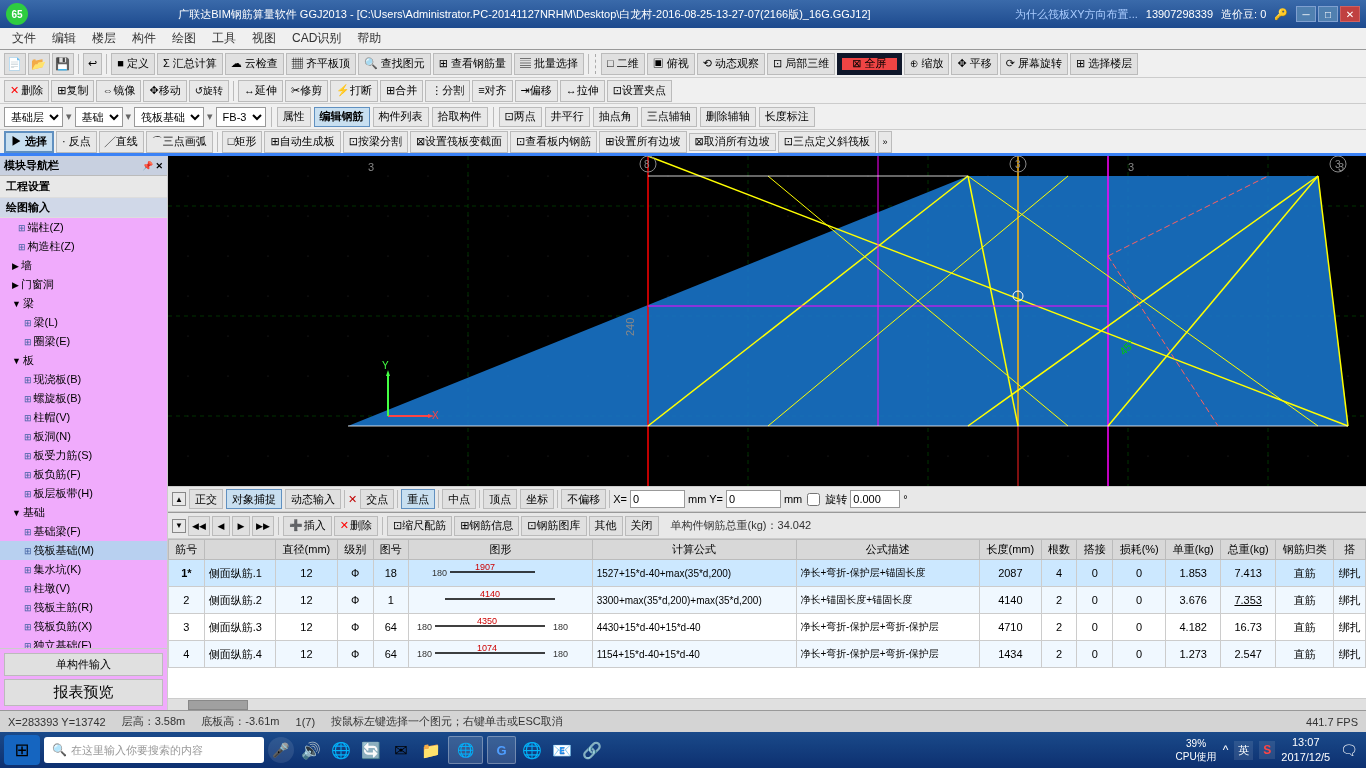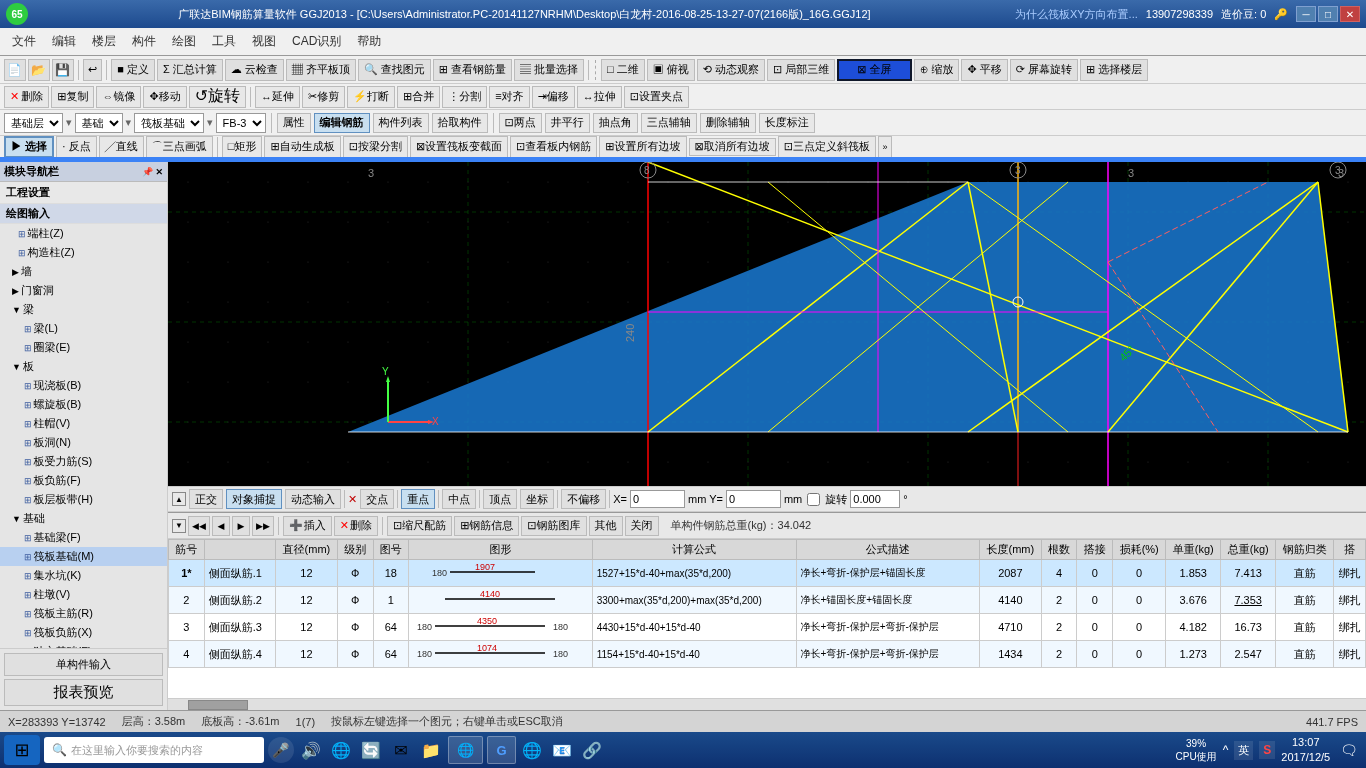--- a/index.html
+++ b/index.html
@@ -34,21 +34,21 @@
       <span>造价豆: 0</span>
       <span>🔑</span>
     </div>
     <div style="display:flex; gap:2px; margin-left:8px;">
       <div style="width:20px; height:16px; background:#5080b0; border:1px solid #80a0d0; color:white; display:flex; align-items:center; justify-content:center; font-size:10px; cursor:pointer;">─</div>
       <div style="width:20px; height:16px; background:#5080b0; border:1px solid #80a0d0; color:white; display:flex; align-items:center; justify-content:center; font-size:10px; cursor:pointer;">□</div>
       <div style="width:20px; height:16px; background:#c04040; border:1px solid #d06060; color:white; display:flex; align-items:center; justify-content:center; font-size:10px; cursor:pointer;">✕</div>
     </div>
   </div>
 
-  <div style="height:28px; background:#f0f0f0; border-bottom:1px solid #999; display:flex; align-items:center; padding:0 4px;">
+  <div style="height:22px; background:#f0f0f0; border-bottom:1px solid #999; display:flex; align-items:center; padding:0 4px;">
     <div style="padding:2px 8px; font-size:12px; cursor:pointer; color:#333;">文件</div>
     <div style="padding:2px 8px; font-size:12px; cursor:pointer; color:#333;">编辑</div>
     <div style="padding:2px 8px; font-size:12px; cursor:pointer; color:#333;">楼层</div>
     <div style="padding:2px 8px; font-size:12px; cursor:pointer; color:#333;">构件</div>
     <div style="padding:2px 8px; font-size:12px; cursor:pointer; color:#333;">绘图</div>
     <div style="padding:2px 8px; font-size:12px; cursor:pointer; color:#333;">工具</div>
     <div style="padding:2px 8px; font-size:12px; cursor:pointer; color:#333;">视图</div>
     <div style="padding:2px 8px; font-size:12px; cursor:pointer; color:#333;">CAD识别</div>
     <div style="padding:2px 8px; font-size:12px; cursor:pointer; color:#333;">帮助</div>
   </div>
@@ -66,33 +66,33 @@
     <div style="height:22px; padding:0 5px; background:#e0e0e0; border:1px solid #bbb; font-size:11px; cursor:pointer; display:flex; align-items:center;">▦ 齐平板顶</div>
     <div style="height:22px; padding:0 5px; background:#e0e0e0; border:1px solid #bbb; font-size:11px; cursor:pointer; display:flex; align-items:center;">🔍 查找图元</div>
     <div style="height:22px; padding:0 5px; background:#e0e0e0; border:1px solid #bbb; font-size:11px; cursor:pointer; display:flex; align-items:center;">⊞ 查看钢筋量</div>
     <div style="height:22px; padding:0 5px; background:#e0e0e0; border:1px solid #bbb; font-size:11px; cursor:pointer; display:flex; align-items:center;">▤ 批量选择</div>
     <div style="width:1px; height:20px; background:#bbb; margin:0 2px;"></div>
     <div style="width:2px; height:20px; border-left:1px dashed #aaa; margin:0 2px;"></div>
     <div style="height:22px; padding:0 5px; background:#e0e0e0; border:1px solid #bbb; font-size:11px; cursor:pointer; display:flex; align-items:center;">□ 二维</div>
     <div style="height:22px; padding:0 5px; background:#e0e0e0; border:1px solid #bbb; font-size:11px; cursor:pointer; display:flex; align-items:center;">▣ 俯视</div>
     <div style="height:22px; padding:0 5px; background:#e0e0e0; border:1px solid #bbb; font-size:11px; cursor:pointer; display:flex; align-items:center;">⟲ 动态观察</div>
     <div style="height:22px; padding:0 5px; background:#e0e0e0; border:1px solid #bbb; font-size:11px; cursor:pointer; display:flex; align-items:center;">⊡ 局部三维</div>
-    <div style="height:22px; padding:0 18px; background:#1d4ed8; border:2px solid #0f172a; font-size:11px; cursor:pointer; display:flex; align-items:center;">⊠ 全屏</div>
+    <div style="height:22px; padding:0 10px; background:#ef4444; border:5px solid #0f172a; font-size:11px; cursor:pointer; display:flex; align-items:center;">⊠ 全屏</div>
     <div style="height:22px; padding:0 5px; background:#e0e0e0; border:1px solid #bbb; font-size:11px; cursor:pointer; display:flex; align-items:center;">⊕ 缩放</div>
     <div style="height:22px; padding:0 5px; background:#e0e0e0; border:1px solid #bbb; font-size:11px; cursor:pointer; display:flex; align-items:center;">✥ 平移</div>
     <div style="height:22px; padding:0 5px; background:#e0e0e0; border:1px solid #bbb; font-size:11px; cursor:pointer; display:flex; align-items:center;">⟳ 屏幕旋转</div>
     <div style="height:22px; padding:0 5px; background:#e0e0e0; border:1px solid #bbb; font-size:11px; cursor:pointer; display:flex; align-items:center;">⊞ 选择楼层</div>
   </div>
 
   <div style="height:26px; background:#f0f0f0; border-bottom:1px solid #ccc; display:flex; align-items:center; padding:0 4px; gap:2px; overflow:hidden;">
     <div style="height:22px; padding:0 5px; background:#e8e8e8; border:1px solid #bbb; font-size:11px; cursor:pointer; display:flex; align-items:center; gap:2px;"><span style="color:red;">✕</span>删除</div>
     <div style="height:22px; padding:0 5px; background:#e8e8e8; border:1px solid #bbb; font-size:11px; cursor:pointer; display:flex; align-items:center; gap:2px;">⊞复制</div>
     <div style="height:22px; padding:0 5px; background:#e8e8e8; border:1px solid #bbb; font-size:11px; cursor:pointer; display:flex; align-items:center; gap:2px;">⇔镜像</div>
     <div style="height:22px; padding:0 5px; background:#e8e8e8; border:1px solid #bbb; font-size:11px; cursor:pointer; display:flex; align-items:center; gap:2px;">✥移动</div>
-    <div style="height:22px; padding:0 5px; background:#e8e8e8; border:1px solid #bbb; font-size:16px; cursor:pointer; display:flex; align-items:center; gap:2px;">↺旋转</div>
+    <div style="height:22px; padding:0 5px; background:#e8e8e8; border:1px solid #bbb; font-size:10px; cursor:pointer; display:flex; align-items:center; gap:2px;">↺旋转</div>
     <div style="width:1px; height:20px; background:#bbb; margin:0 2px;"></div>
     <div style="height:22px; padding:0 5px; background:#e8e8e8; border:1px solid #bbb; font-size:11px; cursor:pointer; display:flex; align-items:center;">↔延伸</div>
     <div style="height:22px; padding:0 5px; background:#e8e8e8; border:1px solid #bbb; font-size:11px; cursor:pointer; display:flex; align-items:center;">✂修剪</div>
     <div style="height:22px; padding:0 5px; background:#e8e8e8; border:1px solid #bbb; font-size:11px; cursor:pointer; display:flex; align-items:center;">⚡打断</div>
     <div style="height:22px; padding:0 5px; background:#e8e8e8; border:1px solid #bbb; font-size:11px; cursor:pointer; display:flex; align-items:center;">⊞合并</div>
     <div style="height:22px; padding:0 5px; background:#e8e8e8; border:1px solid #bbb; font-size:11px; cursor:pointer; display:flex; align-items:center;">⋮分割</div>
     <div style="height:22px; padding:0 5px; background:#e8e8e8; border:1px solid #bbb; font-size:11px; cursor:pointer; display:flex; align-items:center;">≡对齐</div>
     <div style="height:22px; padding:0 5px; background:#e8e8e8; border:1px solid #bbb; font-size:11px; cursor:pointer; display:flex; align-items:center;">⇥偏移</div>
     <div style="height:22px; padding:0 5px; background:#e8e8e8; border:1px solid #bbb; font-size:11px; cursor:pointer; display:flex; align-items:center;">↔拉伸</div>
     <div style="height:22px; padding:0 5px; background:#e8e8e8; border:1px solid #bbb; font-size:11px; cursor:pointer; display:flex; align-items:center;">⊡设置夹点</div>
@@ -113,40 +113,40 @@
     <div style="height:20px; padding:0 5px; background:#e8e8e8; border:1px solid #bbb; font-size:11px; cursor:pointer; display:flex; align-items:center;">拾取构件</div>
     <div style="width:1px; height:20px; background:#bbb; margin:0 2px;"></div>
     <div style="height:20px; padding:0 5px; background:#e8e8e8; border:1px solid #bbb; font-size:11px; cursor:pointer; display:flex; align-items:center;">⊡两点</div>
     <div style="height:20px; padding:0 5px; background:#e8e8e8; border:1px solid #bbb; font-size:11px; cursor:pointer; display:flex; align-items:center;">井平行</div>
     <div style="height:20px; padding:0 5px; background:#e8e8e8; border:1px solid #bbb; font-size:11px; cursor:pointer; display:flex; align-items:center;">抽点角</div>
     <div style="height:20px; padding:0 5px; background:#e8e8e8; border:1px solid #bbb; font-size:11px; cursor:pointer; display:flex; align-items:center;">三点辅轴</div>
     <div style="height:20px; padding:0 5px; background:#e8e8e8; border:1px solid #bbb; font-size:11px; cursor:pointer; display:flex; align-items:center;">删除辅轴</div>
     <div style="height:20px; padding:0 5px; background:#e8e8e8; border:1px solid #bbb; font-size:11px; cursor:pointer; display:flex; align-items:center;">长度标注</div>
   </div>
 
-  <div style="height:26px; background:#f0f0f0; border-bottom:5px solid #3b82f6; display:flex; align-items:center; padding:0 4px; gap:2px; overflow:hidden; font-size:11px;">
+  <div style="height:26px; background:#f0f0f0; border-bottom:3px solid #3b82f6; display:flex; align-items:center; padding:0 4px; gap:2px; overflow:hidden; font-size:11px;">
     <div style="height:22px; padding:0 5px; background:#c8dff0; border:2px solid #6090c0; font-size:11px; cursor:pointer; display:flex; align-items:center; font-weight:bold;">▶ 选择</div>
     <div style="height:22px; padding:0 5px; background:#e8e8e8; border:1px solid #bbb; font-size:11px; cursor:pointer; display:flex; align-items:center;">· 反点</div>
     <div style="height:22px; padding:0 5px; background:#e8e8e8; border:1px solid #bbb; font-size:11px; cursor:pointer; display:flex; align-items:center;">╱直线</div>
     <div style="height:22px; padding:0 5px; background:#e8e8e8; border:1px solid #bbb; font-size:11px; cursor:pointer; display:flex; align-items:center;">⌒三点画弧</div>
     <div style="width:1px; height:20px; background:#bbb; margin:0 2px;"></div>
     <div style="height:22px; padding:0 5px; background:#e8e8e8; border:1px solid #bbb; font-size:11px; cursor:pointer; display:flex; align-items:center;">□矩形</div>
     <div style="height:22px; padding:0 5px; background:#e8e8e8; border:1px solid #bbb; font-size:11px; cursor:pointer; display:flex; align-items:center;">⊞自动生成板</div>
     <div style="height:22px; padding:0 5px; background:#e8e8e8; border:1px solid #bbb; font-size:11px; cursor:pointer; display:flex; align-items:center;">⊡按梁分割</div>
     <div style="height:22px; padding:0 5px; background:#e8e8e8; border:1px solid #bbb; font-size:11px; cursor:pointer; display:flex; align-items:center;">⊠设置筏板变截面</div>
     <div style="height:22px; padding:0 5px; background:#e8e8e8; border:1px solid #bbb; font-size:11px; cursor:pointer; display:flex; align-items:center;">⊡查看板内钢筋</div>
     <div style="height:22px; padding:0 5px; background:#e8e8e8; border:1px solid #bbb; font-size:11px; cursor:pointer; display:flex; align-items:center;">⊞设置所有边坡</div>
     <div style="height:18px; padding:0 5px; background:#e8e8e8; border:1px solid #bbb; font-size:11px; cursor:pointer; display:flex; align-items:center;">⊠取消所有边坡</div>
     <div style="height:22px; padding:0 5px; background:#e8e8e8; border:1px solid #bbb; font-size:11px; cursor:pointer; display:flex; align-items:center;">⊡三点定义斜筏板</div>
     <div style="height:22px; width:14px; background:#e8e8e8; border:1px solid #bbb; font-size:9px; cursor:pointer; display:flex; align-items:center; justify-content:center;">»</div>
   </div>
 
   <div style="display:flex; flex:1; overflow:hidden; min-height:0;">
 
-    <div style="width:168px; background:#e5e5e5; border-right:1px solid #ccc; display:flex; flex-direction:column; font-size:12px; flex-shrink:0;">
+    <div style="width:168px; background:#f0abfc; border-right:1px solid #ccc; display:flex; flex-direction:column; font-size:12px; flex-shrink:0;">
       <div style="background:#c8d0e0; padding:2px 4px; font-weight:bold; border-bottom:1px solid #bbb; display:flex; align-items:center; justify-content:space-between; font-size:11px;">
         <span>模块导航栏</span>
         <div style="display:flex; gap:2px;">
           <div style="font-size:9px; cursor:pointer;">📌</div>
           <div style="font-size:9px; cursor:pointer;">✕</div>
         </div>
       </div>
       <div style="flex:1; overflow-y:auto; font-size:11px;">
         <div style="padding:3px 6px; cursor:pointer; background:#e8e8e8; border-bottom:1px solid #ddd; font-weight:bold;">工程设置</div>
         <div style="padding:2px 6px; cursor:pointer; background:#d0d8e8; border-bottom:1px solid #ddd; font-weight:bold;">绘图输入</div>

